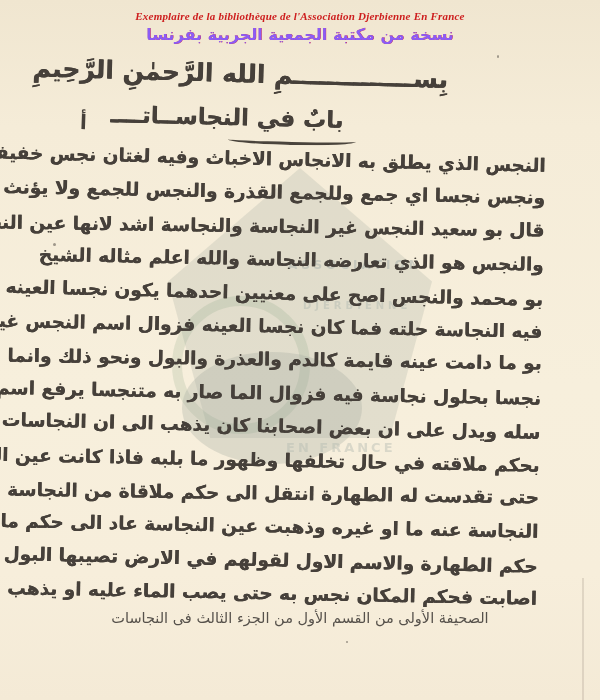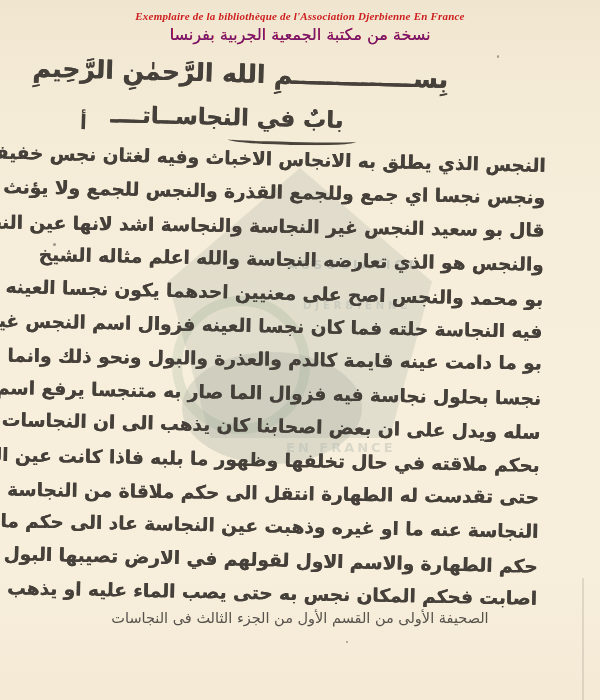--- a/index.html
+++ b/index.html
@@ -11,21 +11,21 @@
   }
   .abs{position:absolute;}
   
   .stamp-fr{
     top:10px;left:0;width:600px;text-align:center;
     font-family:"Liberation Serif",serif;font-style:italic;font-weight:bold;
     font-size:11px;letter-spacing:.2px;color:#cd1d1d;z-index:3;
   }
   .stamp-ar{
     top:25px;left:0;width:600px;text-align:center;direction:rtl;
-    font-weight:normal;font-size:16px;color:#701a75;z-index:3;
+    font-weight:bold;font-size:16px;color:#8b5cf6;z-index:3;
     text-shadow:.3px 0 0 #e01c1c;
   }
   
   .wm{z-index:1;pointer-events:none;}
   .wm-dome{
     top:168px;left:168px;width:264px;height:270px;
     background:rgba(166,173,163,.26);
     clip-path:polygon(50% 0%,100% 42%,84% 100%,16% 100%,0% 42%);
   }
   .wm-blob{

